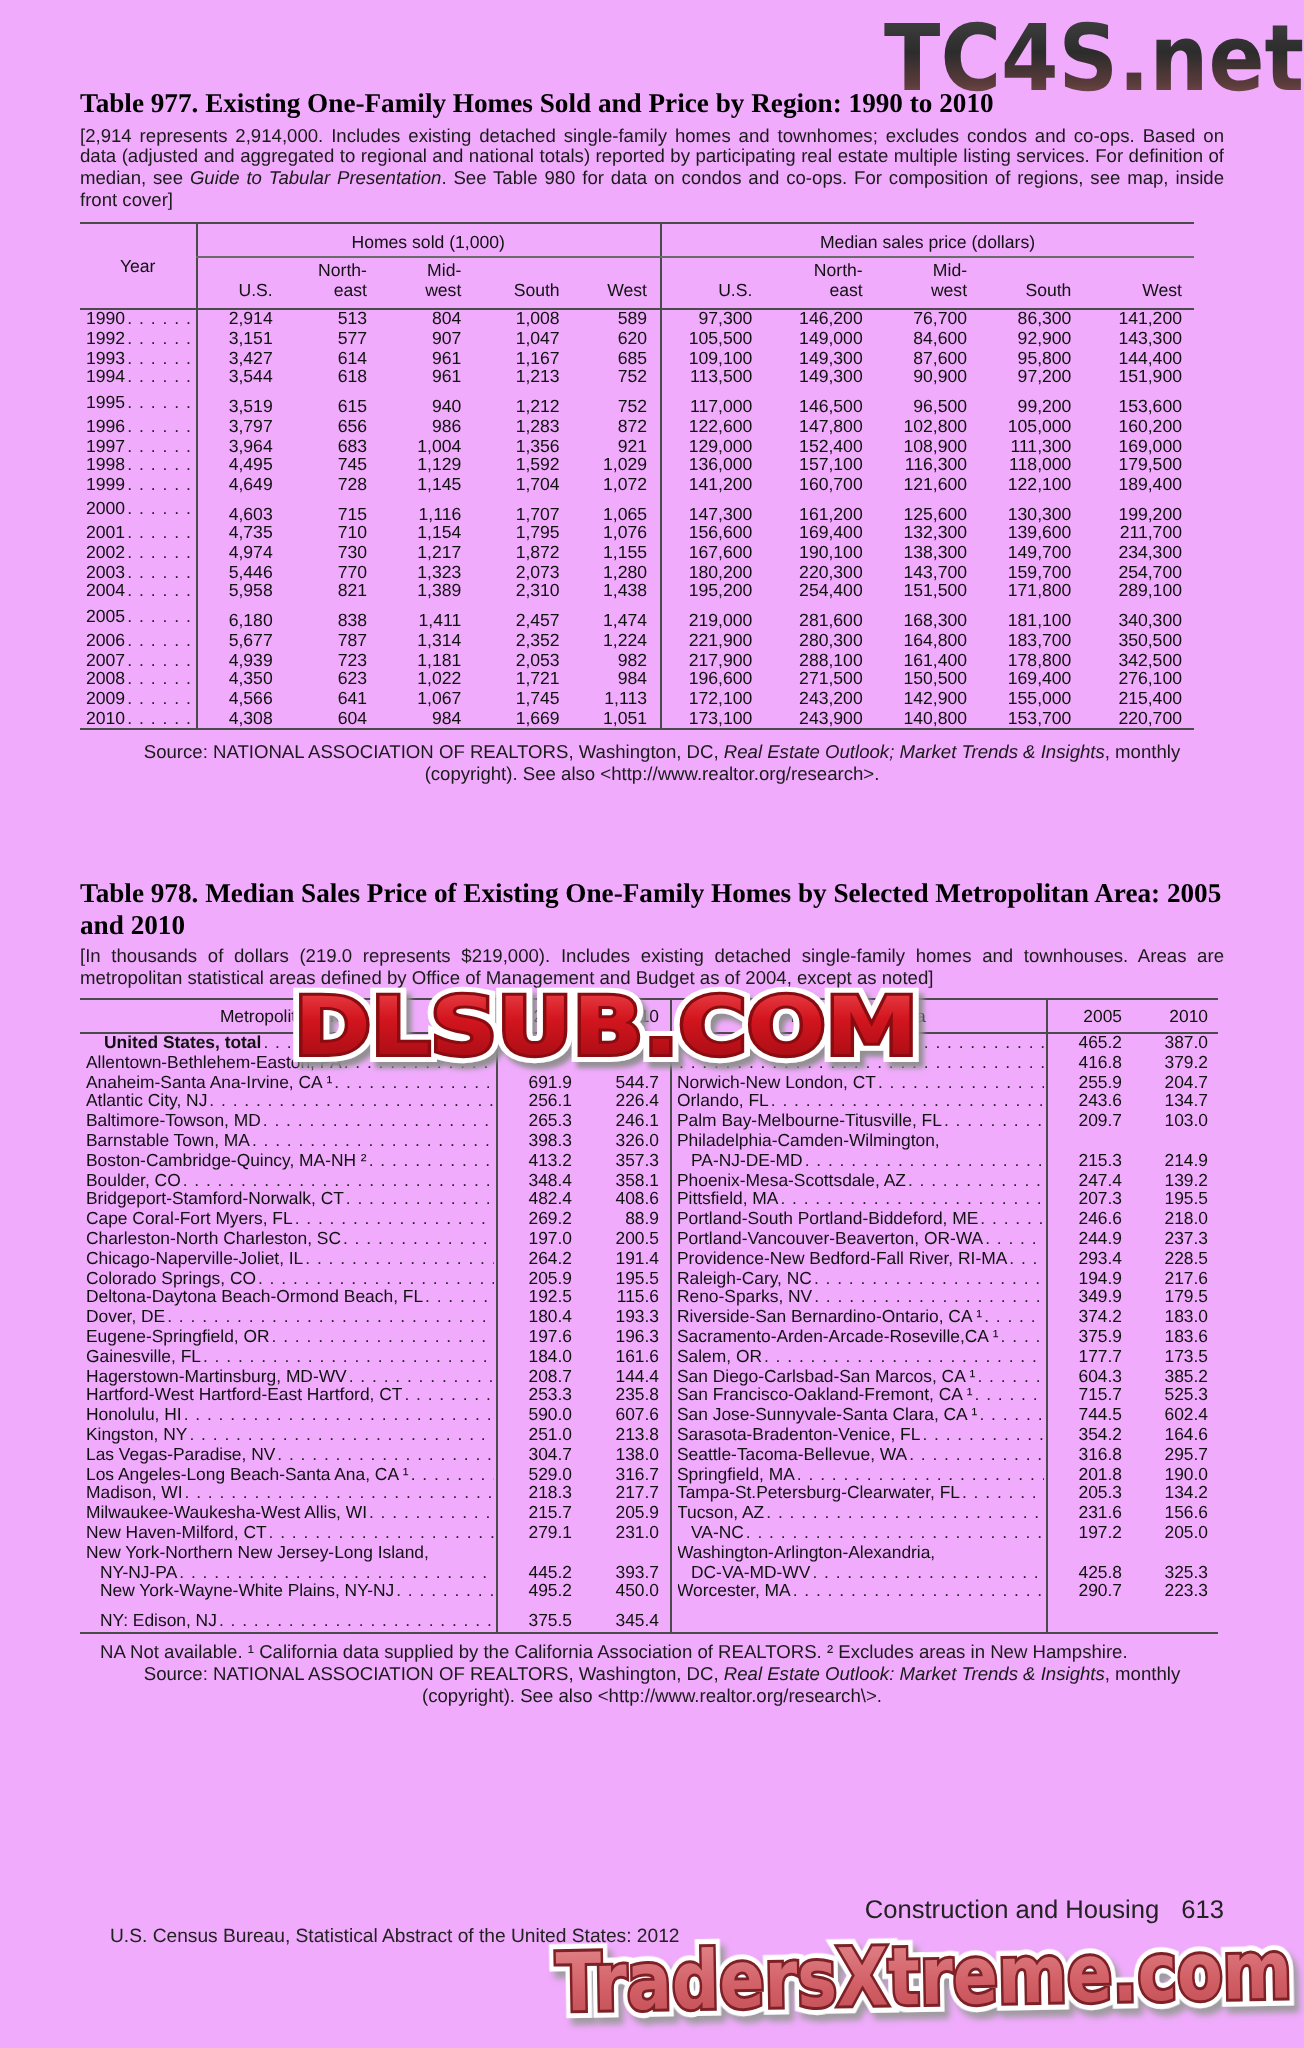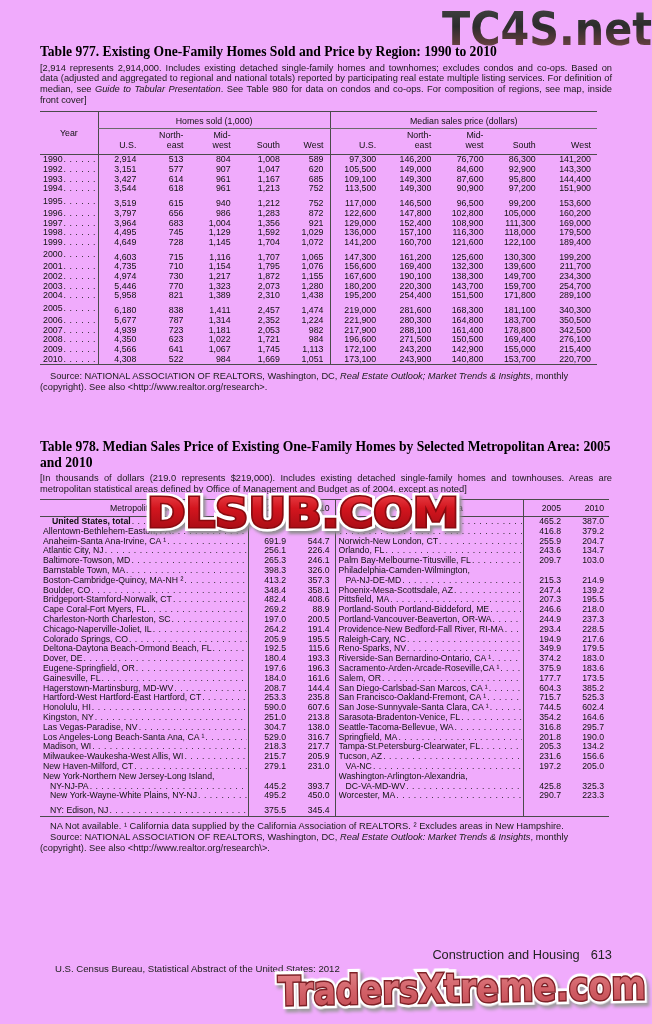--- a/index.html
+++ b/index.html
@@ -4,21 +4,21 @@
 <style>
   html,body{margin:0;padding:0;background:#e8e8e8;}
   .page{position:relative;width:652px;height:1024px;background:#f0abfc;overflow:hidden;
         font-family:"Liberation Sans",sans-serif;color:#111;}
   .content{position:absolute;left:40px;top:44px;width:572px;}
 
   
   .tbl-title{font-family:"Liberation Serif",serif;font-weight:bold;font-size:13.6px;
              line-height:15.5px;color:#000;margin:0;}
   .headnote{font-size:9.3px;line-height:10.9px;margin:3px 0 0 0;color:#1a1a1a;text-align:justify;}
-  .srcnote{font-size:9.3px;line-height:10.9px;margin:6px 0 0 0;color:#1a1a1a;text-indent:10px;}
+  .srcnote{font-size:9.3px;line-height:10.9px;margin:6px 0 0 0;color:#1a1a1a;text-indent:10px;text-align:center;}
   .footline{font-size:9.3px;line-height:10.9px;margin:4px 0 0 0;color:#1a1a1a;text-indent:10px;}
   .it{font-style:italic;}
 
   
   table{border-collapse:collapse;table-layout:fixed;}
   .t977{width:557px;font-size:8.8px;margin-top:5px;
         border-top:1.5px solid #4a4a4a;border-bottom:1.5px solid #4a4a4a;}
   .t977 th{font-weight:normal;padding:0;margin-top:36px;}
   .t977 .grp{border-bottom:0.8px solid #6a6a6a;text-align:center;padding:4px 0 2px 0;line-height:10px;}
   .t977 .yr-h{text-align:center;vertical-align:middle;border-bottom:1.4px solid #4a4a4a;}
@@ -470,21 +470,21 @@
           </tr>
 
           <tr>
             <td class="yr">
               <div class="cf">
                 <span class="nm">2010</span>
                 <span class="lead"></span>
               </div>
             </td>
             <td class="bl">4,308</td>
-            <td>522</td>
+            <td>604</td>
             <td>984</td>
             <td>1,669</td>
             <td>1,051</td>
             <td class="bl">173,100</td>
             <td>243,900</td>
             <td>140,800</td>
             <td>153,700</td>
             <td>220,700</td>
           </tr>
         </tbody>

